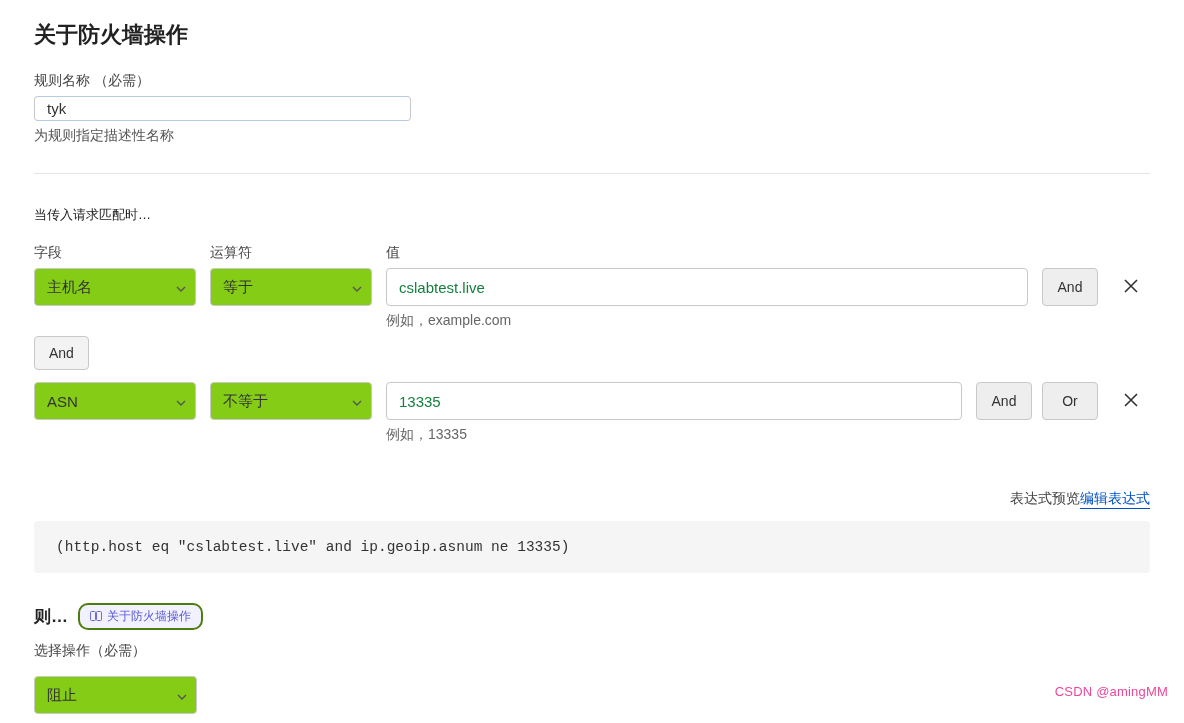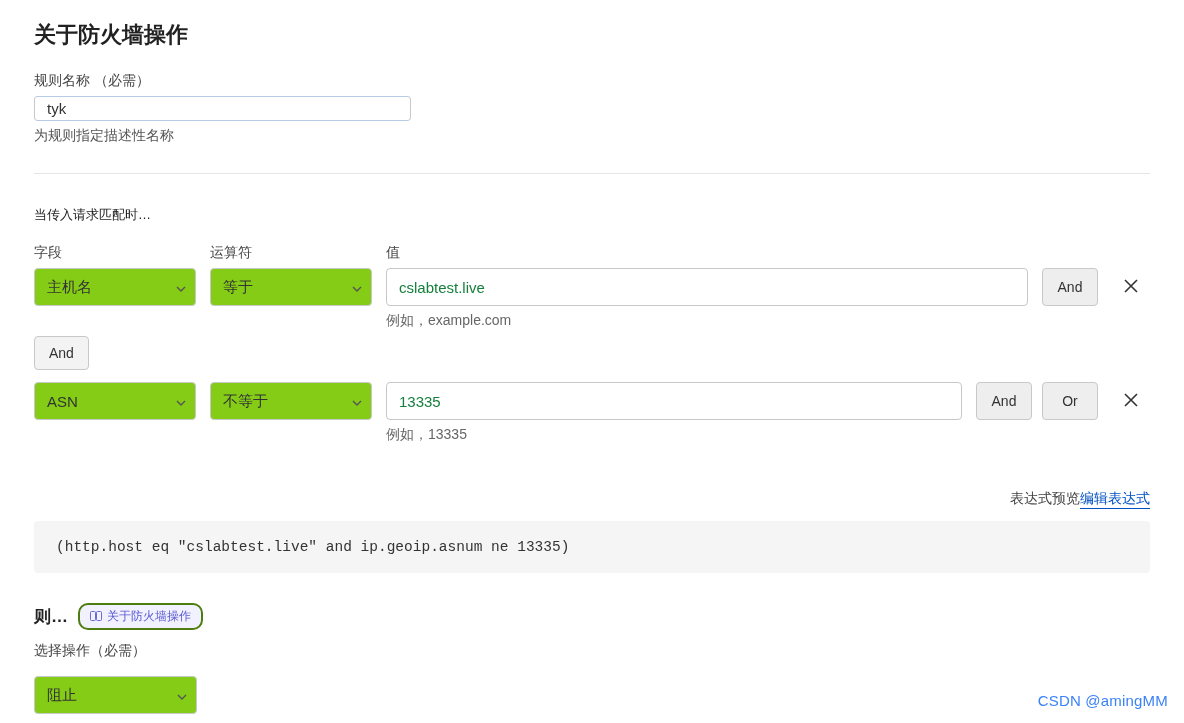--- a/index.html
+++ b/index.html
@@ -232,23 +232,23 @@
       margin-bottom: 6px;
     }
     .action-select-wrap {
       position: relative;
       width: 163px;
       margin-top: 16px;
     }
     .watermark {
       position: fixed;
       right: 16px;
-      bottom: 14px;
-      font-size: 15px;
-      color: #3b82f6;
+      bottom: 24px;
+      font-size: 13px;
+      color: #ec4899;
       letter-spacing: 0.2px;
       pointer-events: none;
     }
   </style>
 </head>
 <body>
 
 <h1 class="page-title">关于防火墙操作</h1>
 
 <div class="field-group">

